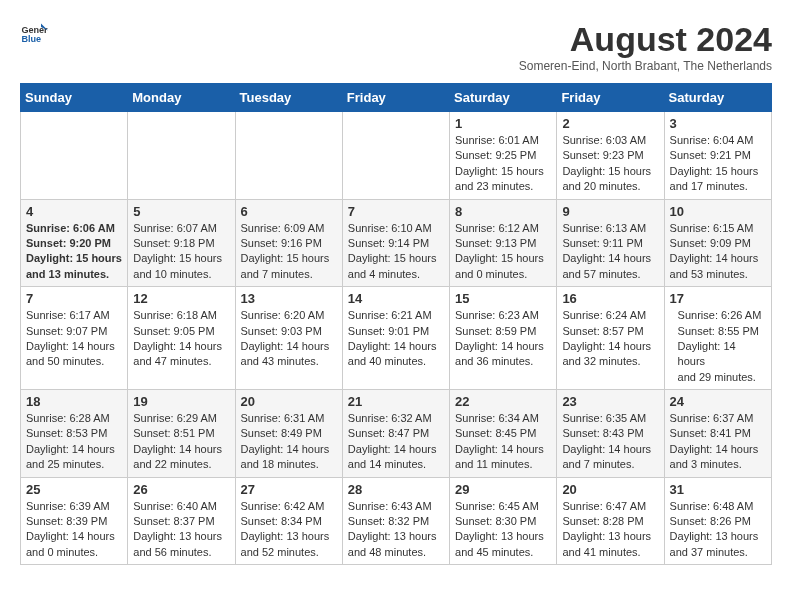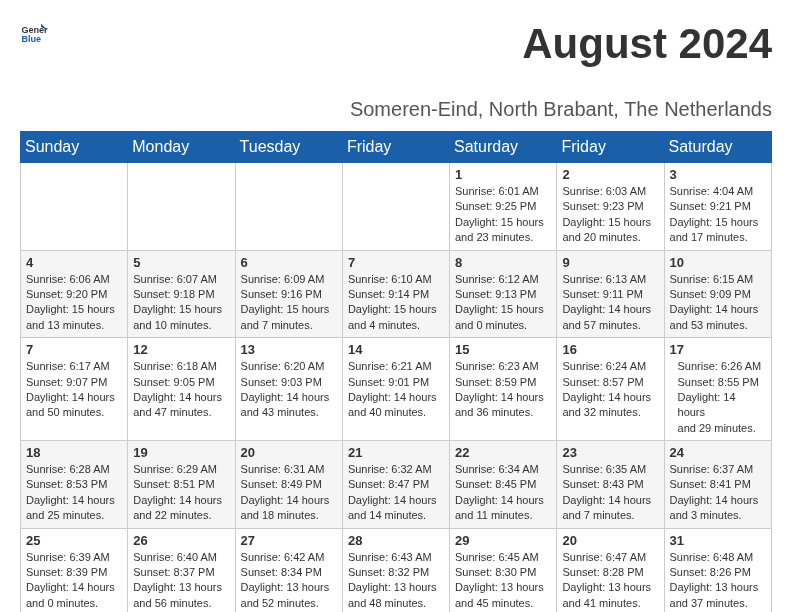--- a/index.html
+++ b/index.html
@@ -22,43 +22,42 @@
       gap: 4px;
     }
     .logo-icon {
       width: 28px;
       height: 28px;
     }
     .title-section {
       text-align: right;
     }
     .month-year {
-      font-size: 42px;
+      font-size: 34px;
       font-weight: bold;
       color: #333;
     }
     .location {
-      font-size: 20px;
+      font-size: 12px;
       color: #555;
-      margin-top: 30px;
     }
     .calendar {
       width: 100%;
       border-collapse: collapse;
       font-size: 11px;
     }
     .calendar thead tr {
       background-color: #1a5fa8;
       color: #fff;
     }
     .calendar thead th {
       padding: 6px 4px;
       text-align: left;
-      font-size: 16px;
-      font-weight: normal;
+      font-size: 13px;
+      font-weight: bold;
       border: 1px solid #1a5fa8;
     }
     .calendar tbody tr {
       vertical-align: top;
     }
     .calendar tbody td {
       border: 1px solid #ccc;
       padding: 4px 5px;
       width: 108px;
       min-height: 80px;
@@ -130,30 +129,30 @@
         </td>
         <td>
           <span class="day-number">2</span>
           <div class="day-info" style="white-space: pre-line;">Sunrise: 6:03 AM
 Sunset: 9:23 PM
 Daylight: 15 hours
 and 20 minutes.</div>
         </td>
         <td>
           <span class="day-number">3</span>
-          <div class="day-info" style="white-space: pre-line;">Sunrise: 4:04 AM
+          <div class="day-info" style="white-space: pre-line;">Sunrise: 6:04 AM
 Sunset: 9:21 PM
 Daylight: 15 hours
 and 17 minutes.</div>
         </td>
       </tr>
       <tr>
         <td>
           <span class="day-number">4</span>
-          <div class="day-info" style="white-space: pre-line;">Sunrise: 6:06 AM
+          <div class="day-info" style="white-space: pre-line; font-weight: bold;">Sunrise: 6:06 AM
 Sunset: 9:20 PM
 Daylight: 15 hours
 and 13 minutes.</div>
         </td>
         <td>
           <span class="day-number">5</span>
           <div class="day-info" style="white-space: pre-line;">Sunrise: 6:07 AM
 Sunset: 9:18 PM
 Daylight: 15 hours
 and 10 minutes.</div>

